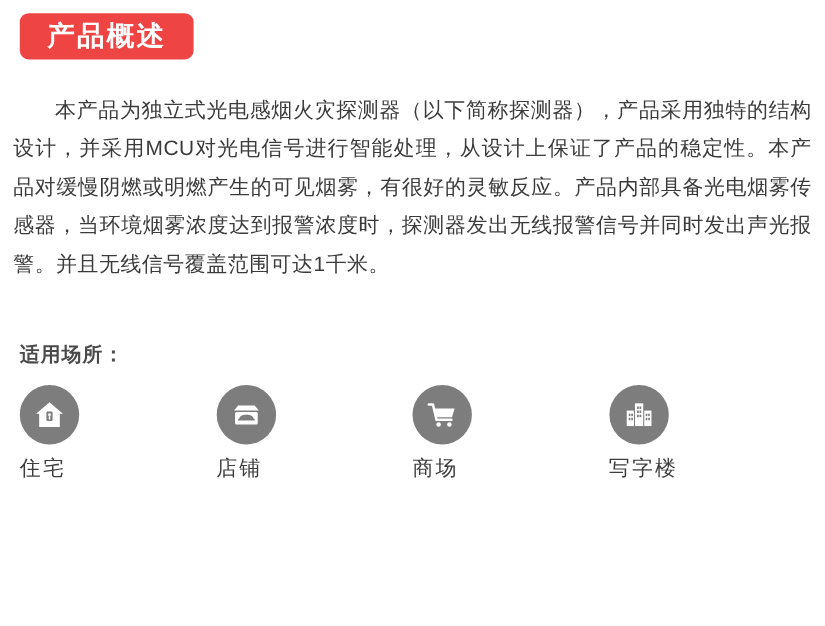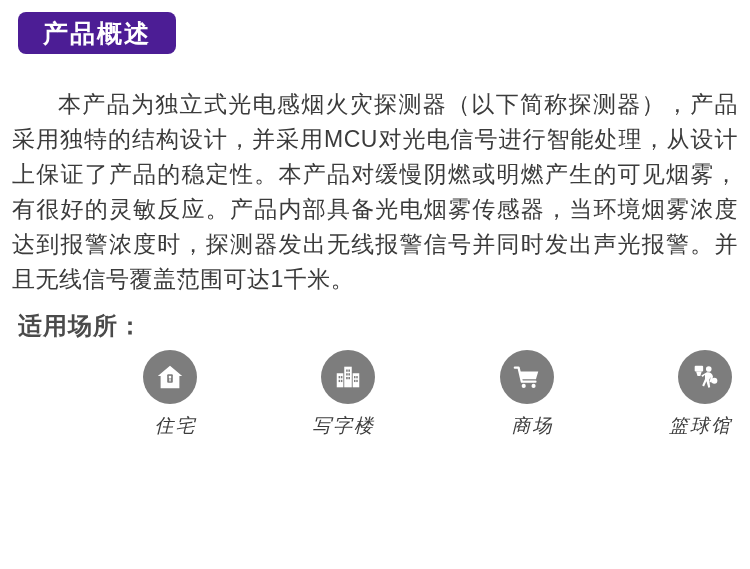--- a/index.html
+++ b/index.html
@@ -21,21 +21,21 @@
     box-sizing: border-box;
   }
 
   
   .title-banner {
     position: absolute;
     left: 18px;
     top: 12px;
     height: 42px;
     min-width: 158px;
-    background: #4c1d95;
+    background: #ef4444;
     border-radius: 8px;
     display: flex;
     align-items: center;
     justify-content: center;
     padding: 0 16px;
     box-sizing: border-box;
   }
   .title-banner .title-text {
     color: #ffffff;
     font-size: 25px;
@@ -43,56 +43,55 @@
     letter-spacing: 2px;
     line-height: 1;
   }
 
   
   .paragraph {
     position: absolute;
     left: 12px;
     top: 64px;
     width: 726px;
-    font-size: 23px;
+    font-size: 19px;
     line-height: 35px;
     color: #3b3b3b;
     text-indent: 2em;
     text-align: justify;
     letter-spacing: 0.5px;
   }
 
   
   .sub-heading {
     position: absolute;
     left: 18px;
     top: 310px;
-    font-size: 24px;
+    font-size: 18px;
     font-weight: bold;
     color: #4a4a4a;
     letter-spacing: 1px;
   }
 
   
   .icon-grid {
     position: absolute;
     left: 18px;
     top: 350px;
     width: 714px;
     display: grid;
     grid-template-columns: repeat(4, 1fr);
     grid-row-gap: 16px;
     justify-items: center;
   }
   .icon-cell {
     display: flex;
     flex-direction: column;
-    align-items: flex-end;
+    align-items: flex-start;
     width: 100%;
-    font-style: italic;
   }
   .icon-badge {
     width: 54px;
     height: 54px;
     border-radius: 50%;
     background: #7d7d7d;
     display: flex;
     align-items: center;
     justify-content: center;
   }
@@ -126,20 +125,43 @@
         <svg width="30" height="30" viewBox="0 0 32 32" fill="none">
           <path d="M16 4 L29 15 L26 15 L26 28 L6 28 L6 15 L3 15 Z" fill="#ffffff"></path>
           <rect x="13" y="13" width="6" height="9" rx="1" fill="#7d7d7d"></rect>
           <circle cx="16" cy="16" r="1.4" fill="#ffffff"></circle>
           <rect x="15.3" y="17.5" width="1.4" height="3.2" fill="#ffffff"></rect>
         </svg>
       </div>
       <div class="icon-label">住宅</div>
     </div>
 
+    <div class="icon-cell">
+      <div class="icon-badge">
+        <svg width="30" height="30" viewBox="0 0 32 32" fill="none">
+          <path d="M4 12 L8 7 L24 7 L28 12 Z" fill="#ffffff"></path>
+          <rect x="5" y="13.5" width="22" height="12" rx="1.5" fill="#ffffff"></rect>
+          <path d="M9 20.5 C9 17.8 11.2 16 16 16 C20.8 16 23 17.8 23 20.5 Z" fill="#7d7d7d"></path>
+          <rect x="8" y="20" width="16" height="1.6" fill="#7d7d7d"></rect>
+        </svg>
+      </div>
+      <div class="icon-label">店铺</div>
+    </div>
+
+    <div class="icon-cell">
+      <div class="icon-badge">
+        <svg width="30" height="30" viewBox="0 0 32 32" fill="none">
+          <path d="M3 6 L7 6 L10.5 21 L25 21" stroke="#ffffff" stroke-width="2.4" stroke-linecap="round" stroke-linejoin="round" fill="none"></path>
+          <path d="M8 10 L28 10 L25.5 18.5 L10 18.5 Z" fill="#ffffff"></path>
+          <circle cx="12.5" cy="25.5" r="2.2" fill="#ffffff"></circle>
+          <circle cx="23" cy="25.5" r="2.2" fill="#ffffff"></circle>
+        </svg>
+      </div>
+      <div class="icon-label">商场</div>
+    </div>
 
     <div class="icon-cell">
       <div class="icon-badge">
         <svg width="30" height="30" viewBox="0 0 32 32" fill="none">
           <rect x="4" y="12" width="7" height="15" fill="#ffffff"></rect>
           <rect x="12" y="5" width="8" height="22" fill="#ffffff"></rect>
           <rect x="21" y="12" width="7" height="15" fill="#ffffff"></rect>
           <rect x="6" y="15" width="1.6" height="2.4" fill="#7d7d7d"></rect>
           <rect x="8.4" y="15" width="1.6" height="2.4" fill="#7d7d7d"></rect>
           <rect x="6" y="19" width="1.6" height="2.4" fill="#7d7d7d"></rect>
@@ -152,42 +174,18 @@
           <rect x="16.4" y="16" width="1.7" height="2.4" fill="#7d7d7d"></rect>
           <rect x="22.4" y="15" width="1.6" height="2.4" fill="#7d7d7d"></rect>
           <rect x="24.8" y="15" width="1.6" height="2.4" fill="#7d7d7d"></rect>
           <rect x="22.4" y="19" width="1.6" height="2.4" fill="#7d7d7d"></rect>
           <rect x="24.8" y="19" width="1.6" height="2.4" fill="#7d7d7d"></rect>
         </svg>
       </div>
       <div class="icon-label">写字楼</div>
     </div>
 
-    <div class="icon-cell">
-      <div class="icon-badge">
-        <svg width="30" height="30" viewBox="0 0 32 32" fill="none">
-          <path d="M3 6 L7 6 L10.5 21 L25 21" stroke="#ffffff" stroke-width="2.4" stroke-linecap="round" stroke-linejoin="round" fill="none"></path>
-          <path d="M8 10 L28 10 L25.5 18.5 L10 18.5 Z" fill="#ffffff"></path>
-          <circle cx="12.5" cy="25.5" r="2.2" fill="#ffffff"></circle>
-          <circle cx="23" cy="25.5" r="2.2" fill="#ffffff"></circle>
-        </svg>
-      </div>
-      <div class="icon-label">商场</div>
-    </div>
 
 
-
-    <div class="icon-cell">
-      <div class="icon-badge">
-        <svg width="30" height="30" viewBox="0 0 32 32" fill="none">
-          <rect x="5" y="4" width="9" height="6" rx="1" fill="#ffffff"></rect>
-          <path d="M6.5 10 L12.5 10 L11 15 L8 15 Z" fill="#ffffff"></path>
-          <circle cx="20" cy="7.5" r="3" fill="#ffffff"></circle>
-          <path d="M18 11 C21.5 10.5 24 12.5 24.5 15.5 L23 22 L21 21 L22 16 L20.5 19 L21.5 27 L19.5 27.5 L17.5 20.5 L15 26 L13 25 L16 18 L16 13.5 L13.5 16 L12 14.5 Z" fill="#ffffff"></path>
-          <circle cx="26" cy="20" r="3.2" fill="#ffffff"></circle>
-        </svg>
-      </div>
-      <div class="icon-label">篮球馆</div>
-    </div>
 
 
   </div>
 </div>
 
 </body></html>

